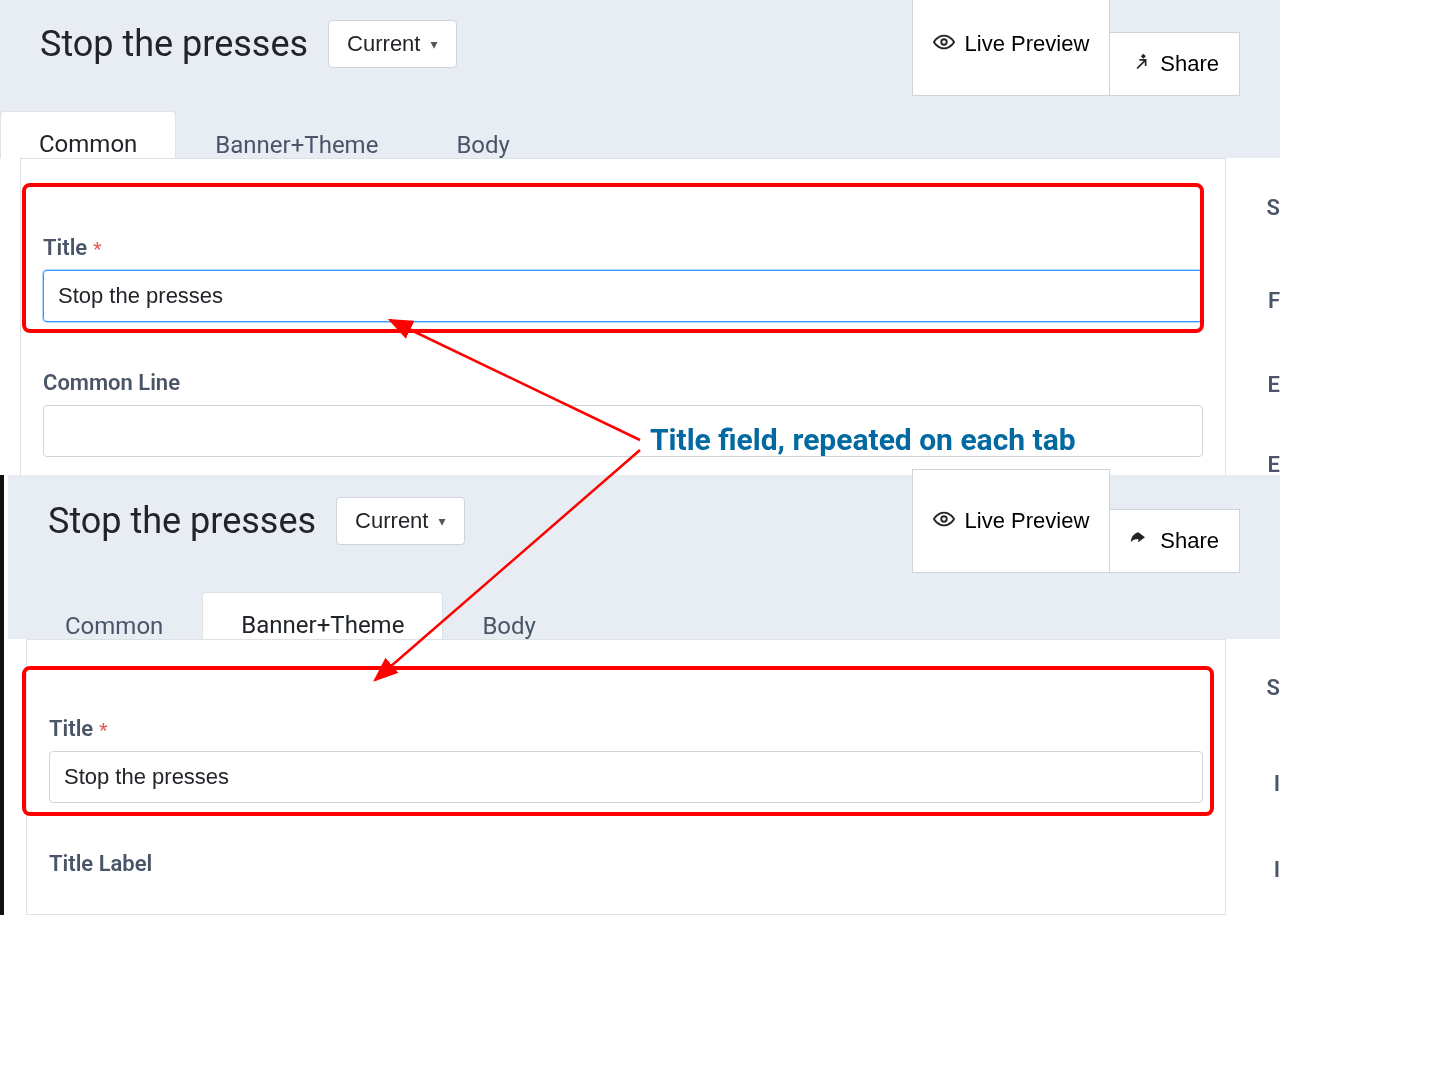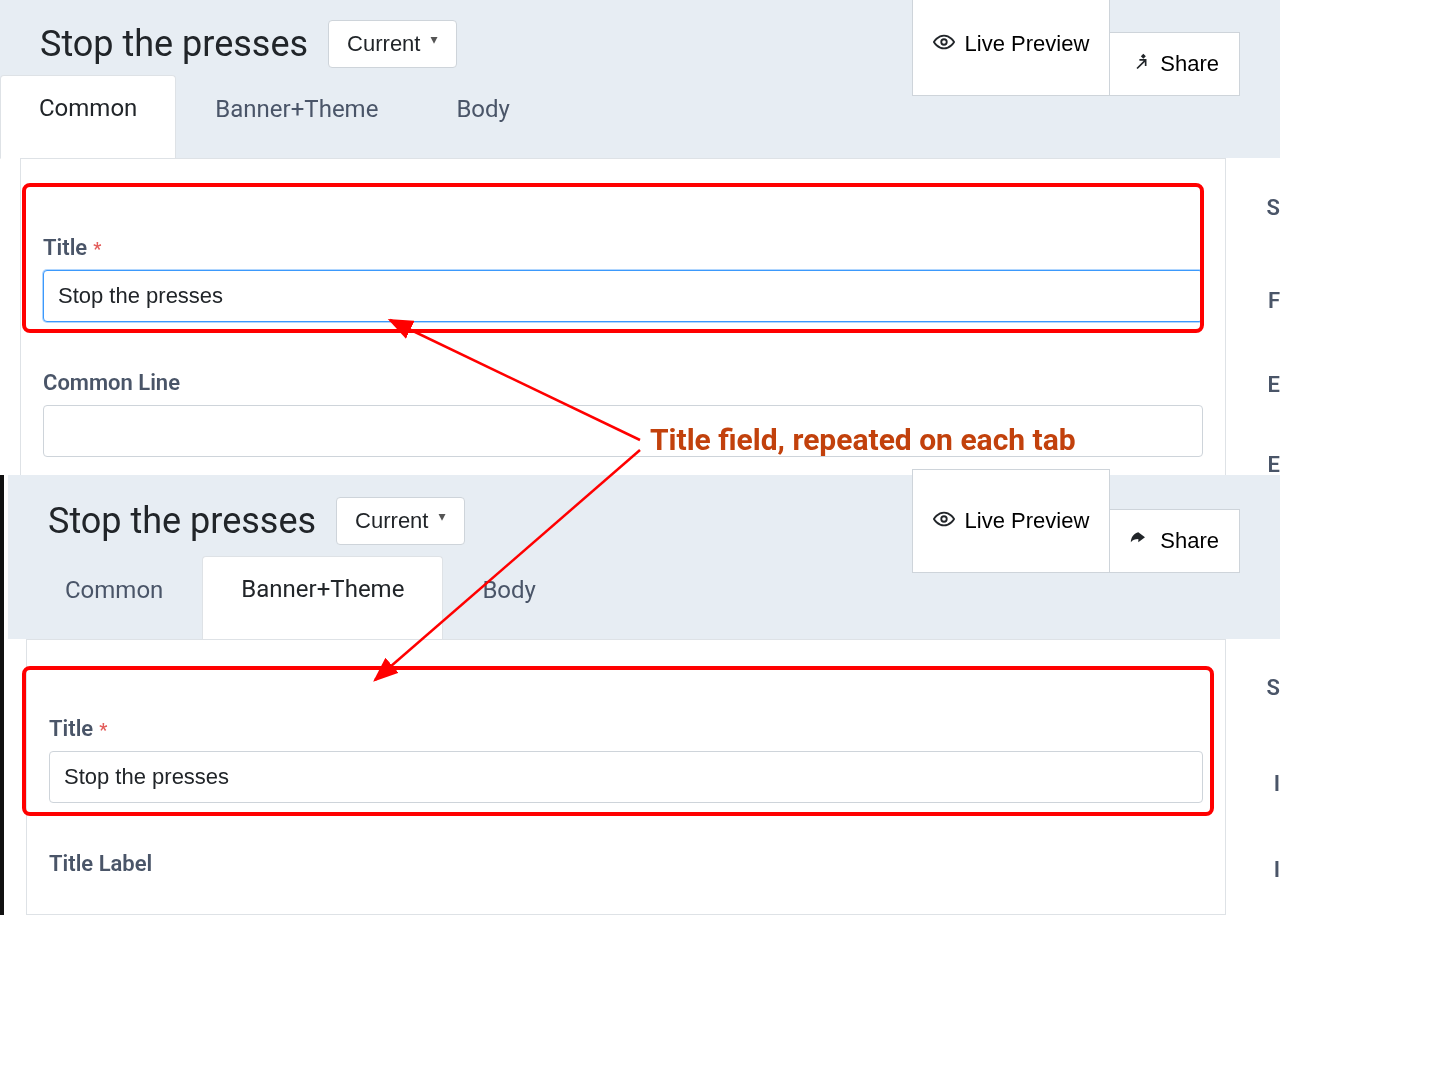--- a/index.html
+++ b/index.html
@@ -35,21 +35,21 @@
     white-space: nowrap;
   }
   .dropdown-btn {
     background: #fff;
     border: 1px solid #ced4da;
     border-radius: 4px;
     padding: 10px 18px;
     font-size: 22px;
     color: #212529;
     display: inline-flex;
-    align-items: flex-start;
+    align-items: center;
     gap: 10px;
     cursor: pointer;
   }
   .chev { font-size: 14px; color:#555; }
   .hdr-right { margin-left: auto; display:flex; gap:0; }
   .hdr-btn {
     background:#fff;
     border:1px solid #ced4da;
     padding:18px 20px;
     font-size:22px;
@@ -62,21 +62,21 @@
   .icon { display:inline-block; line-height:1; }
 
   .p1-tabs {
     background: #e7edf3;
     padding: 0 0 0 0;
     display:flex;
     align-items:flex-end;
     height:70px;
   }
   .tab {
-    padding: 18px 38px 36px 38px;
+    padding: 18px 38px 0 38px;
     font-size: 24px;
     color:#4a5568;
     cursor:pointer;
     border:1px solid transparent;
     border-bottom:none;
     position:relative;
     top:1px;
   }
   .tab.active {
     background:#fff;
@@ -180,21 +180,21 @@
     border-radius:8px;
     left:22px; top:666px;
     width:1192px; height:150px;
     pointer-events:none;
     z-index:5;
   }
 
   
   .annot-text {
     position:absolute;
-    color:#c2410c;
+    color:#0369a1;
     font-weight:700;
     font-size:30px;
     left:650px;
     top:422px;
     z-index:6;
     white-space:nowrap;
   }
   svg.annot-lines {
     position:absolute;
     left:0; top:0;

